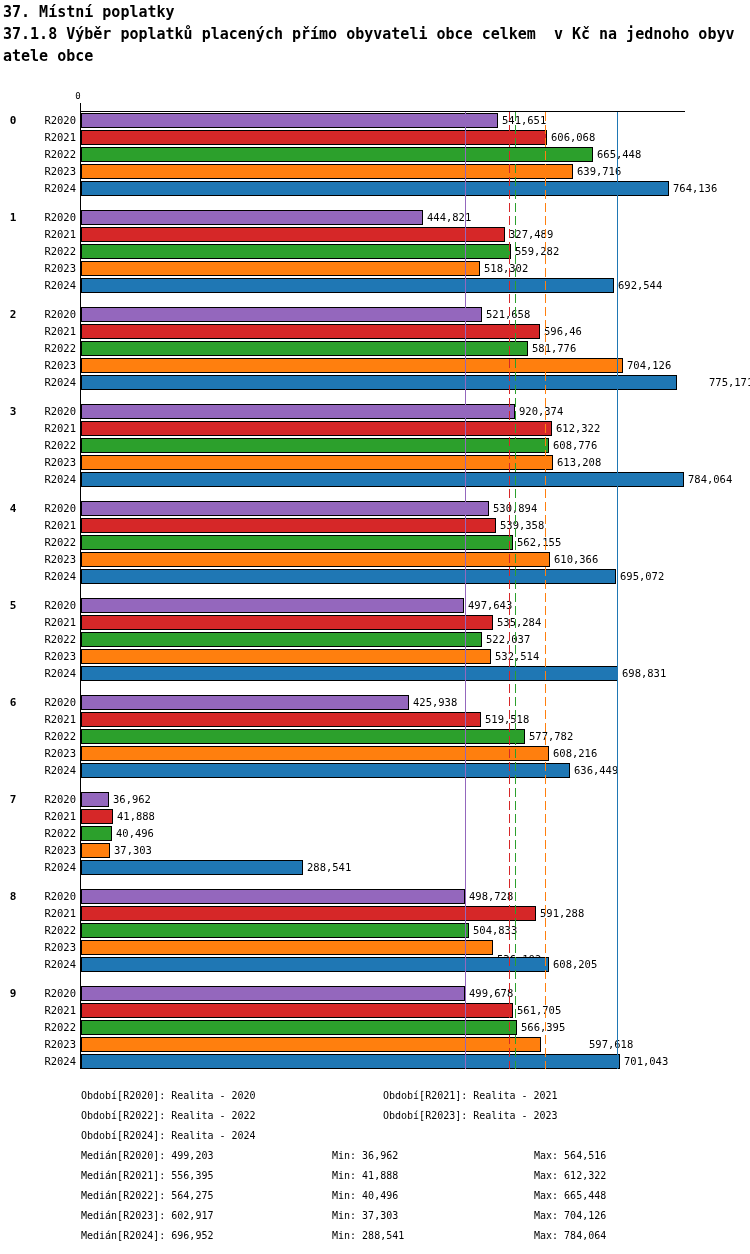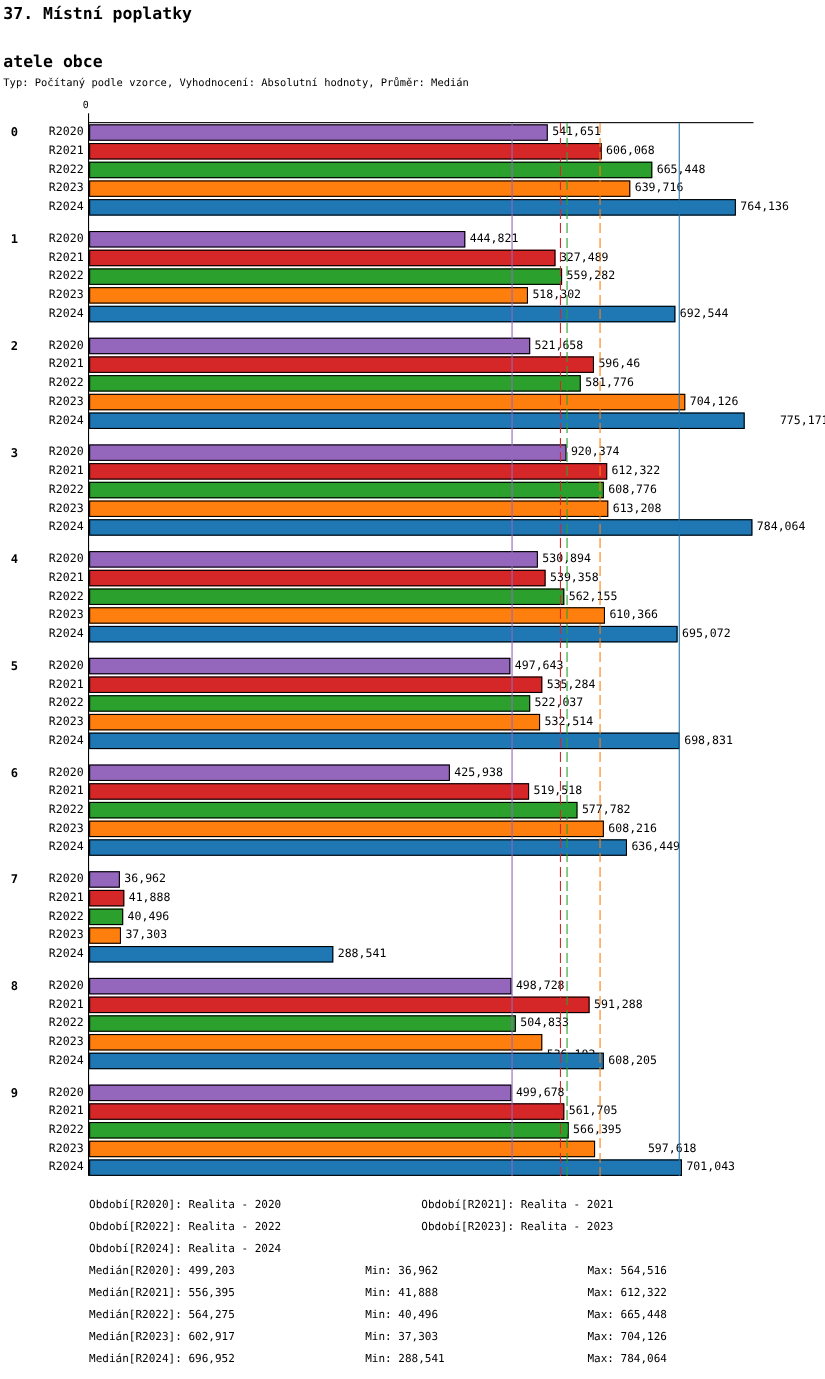--- a/index.html
+++ b/index.html
@@ -15,22 +15,22 @@
   .bar{box-sizing:border-box;height:15px;border:1px solid #000;}
   .vlabel{font-size:10.5px;line-height:15px;white-space:pre;}
   .mline{width:1px;}
   .legtext{font-size:10px;line-height:13px;white-space:pre;}
 </style>
 </head>
 <body>
 
 <div id="page">
   <div class="abs title" style="top:3px;">37. Místní poplatky</div>
+  <div class="abs title" style="top:25px;">37.1.8 Výběr poplatků placených přímo obyvateli obce celkem  v Kč na jednoho obyv</div>
   <div class="abs title" style="top:47px;">atele obce</div>
-  <div class="abs meta" style="top:70px;">Typ: Počítaný podle vzorce, Vyhodnocení: Absolutní hodnoty, Průměr: Medián</div>
 
   <div class="abs tick0" style="left:70px;top:91px;">0</div>
   <div class="abs axis" style="left:80px;top:103px;width:1px;height:966px;"></div>
   <div class="abs axis" style="left:80px;top:111px;width:605px;height:1px;"></div>
 
   <div id="plot" class="abs" style="left:0;top:0;">
       <div class="abs glabel" style="left:6px;top:113px;">0</div>
       <div class="abs ylabel" style="left:30px;top:113px;">R2020</div>
       <div class="abs bar" style="left:81px;top:113px;width:417px;background:#9467bd;"></div>
       <div class="abs vlabel" style="left:502px;top:113px;">541,651</div>

